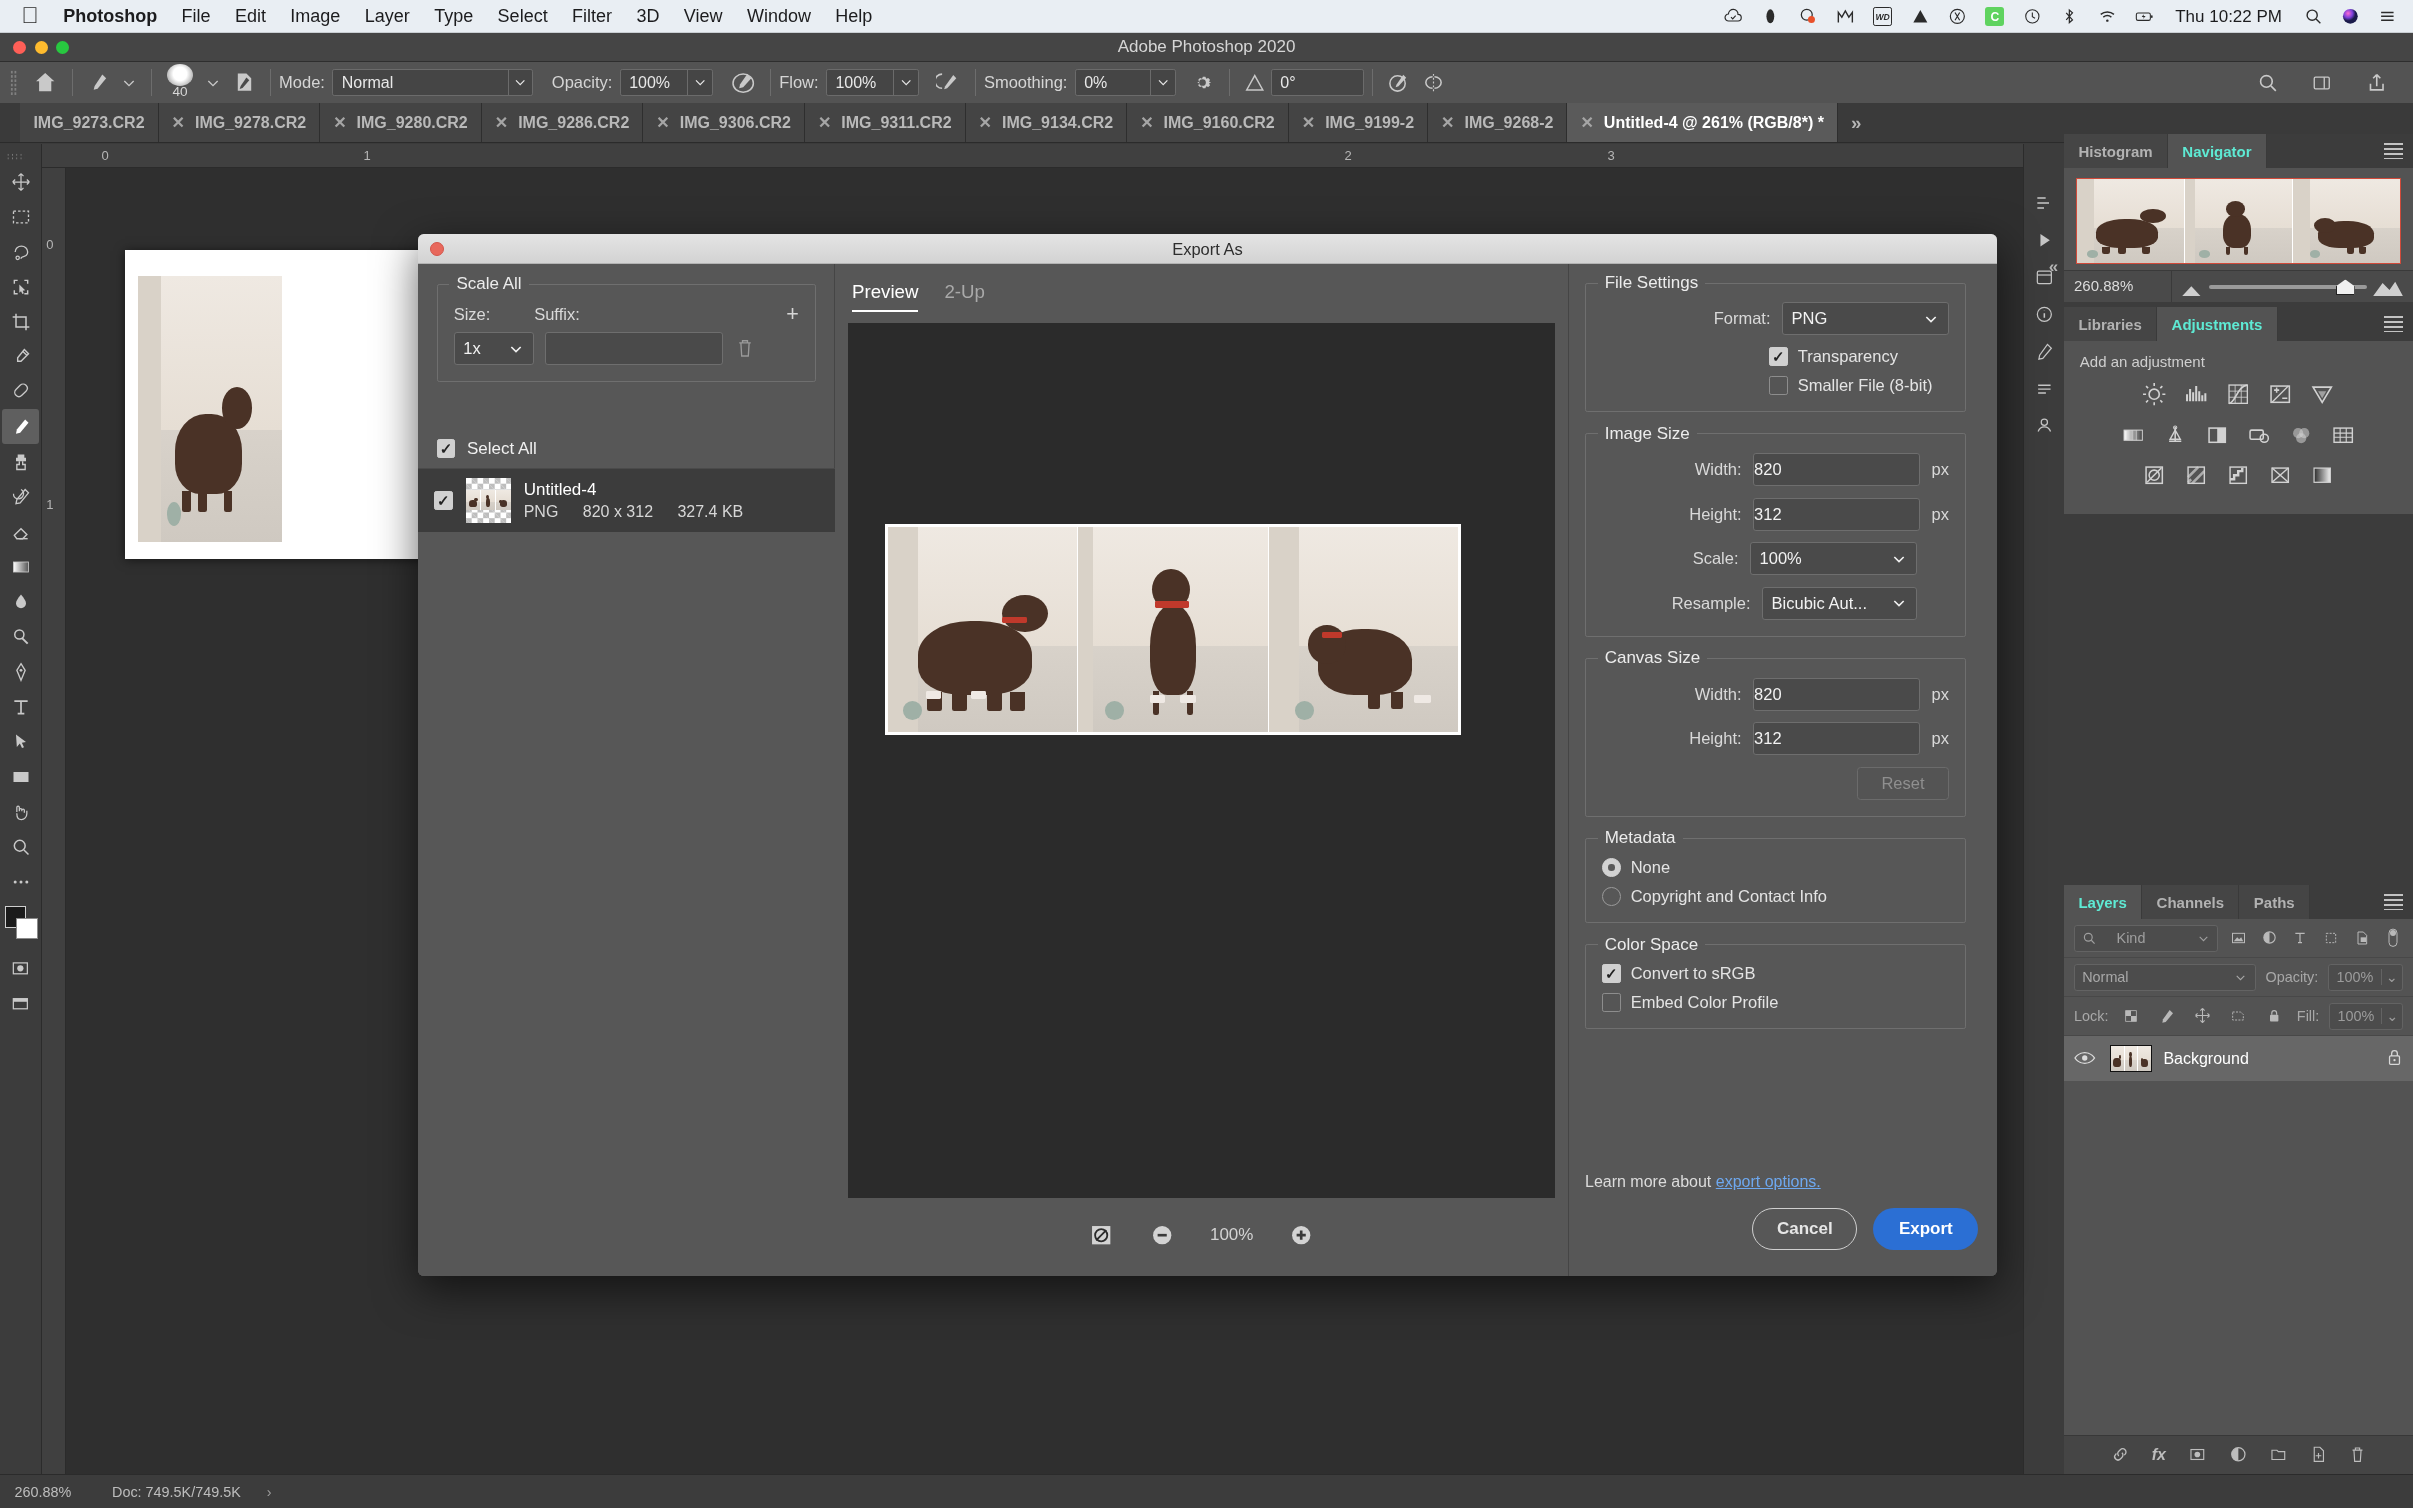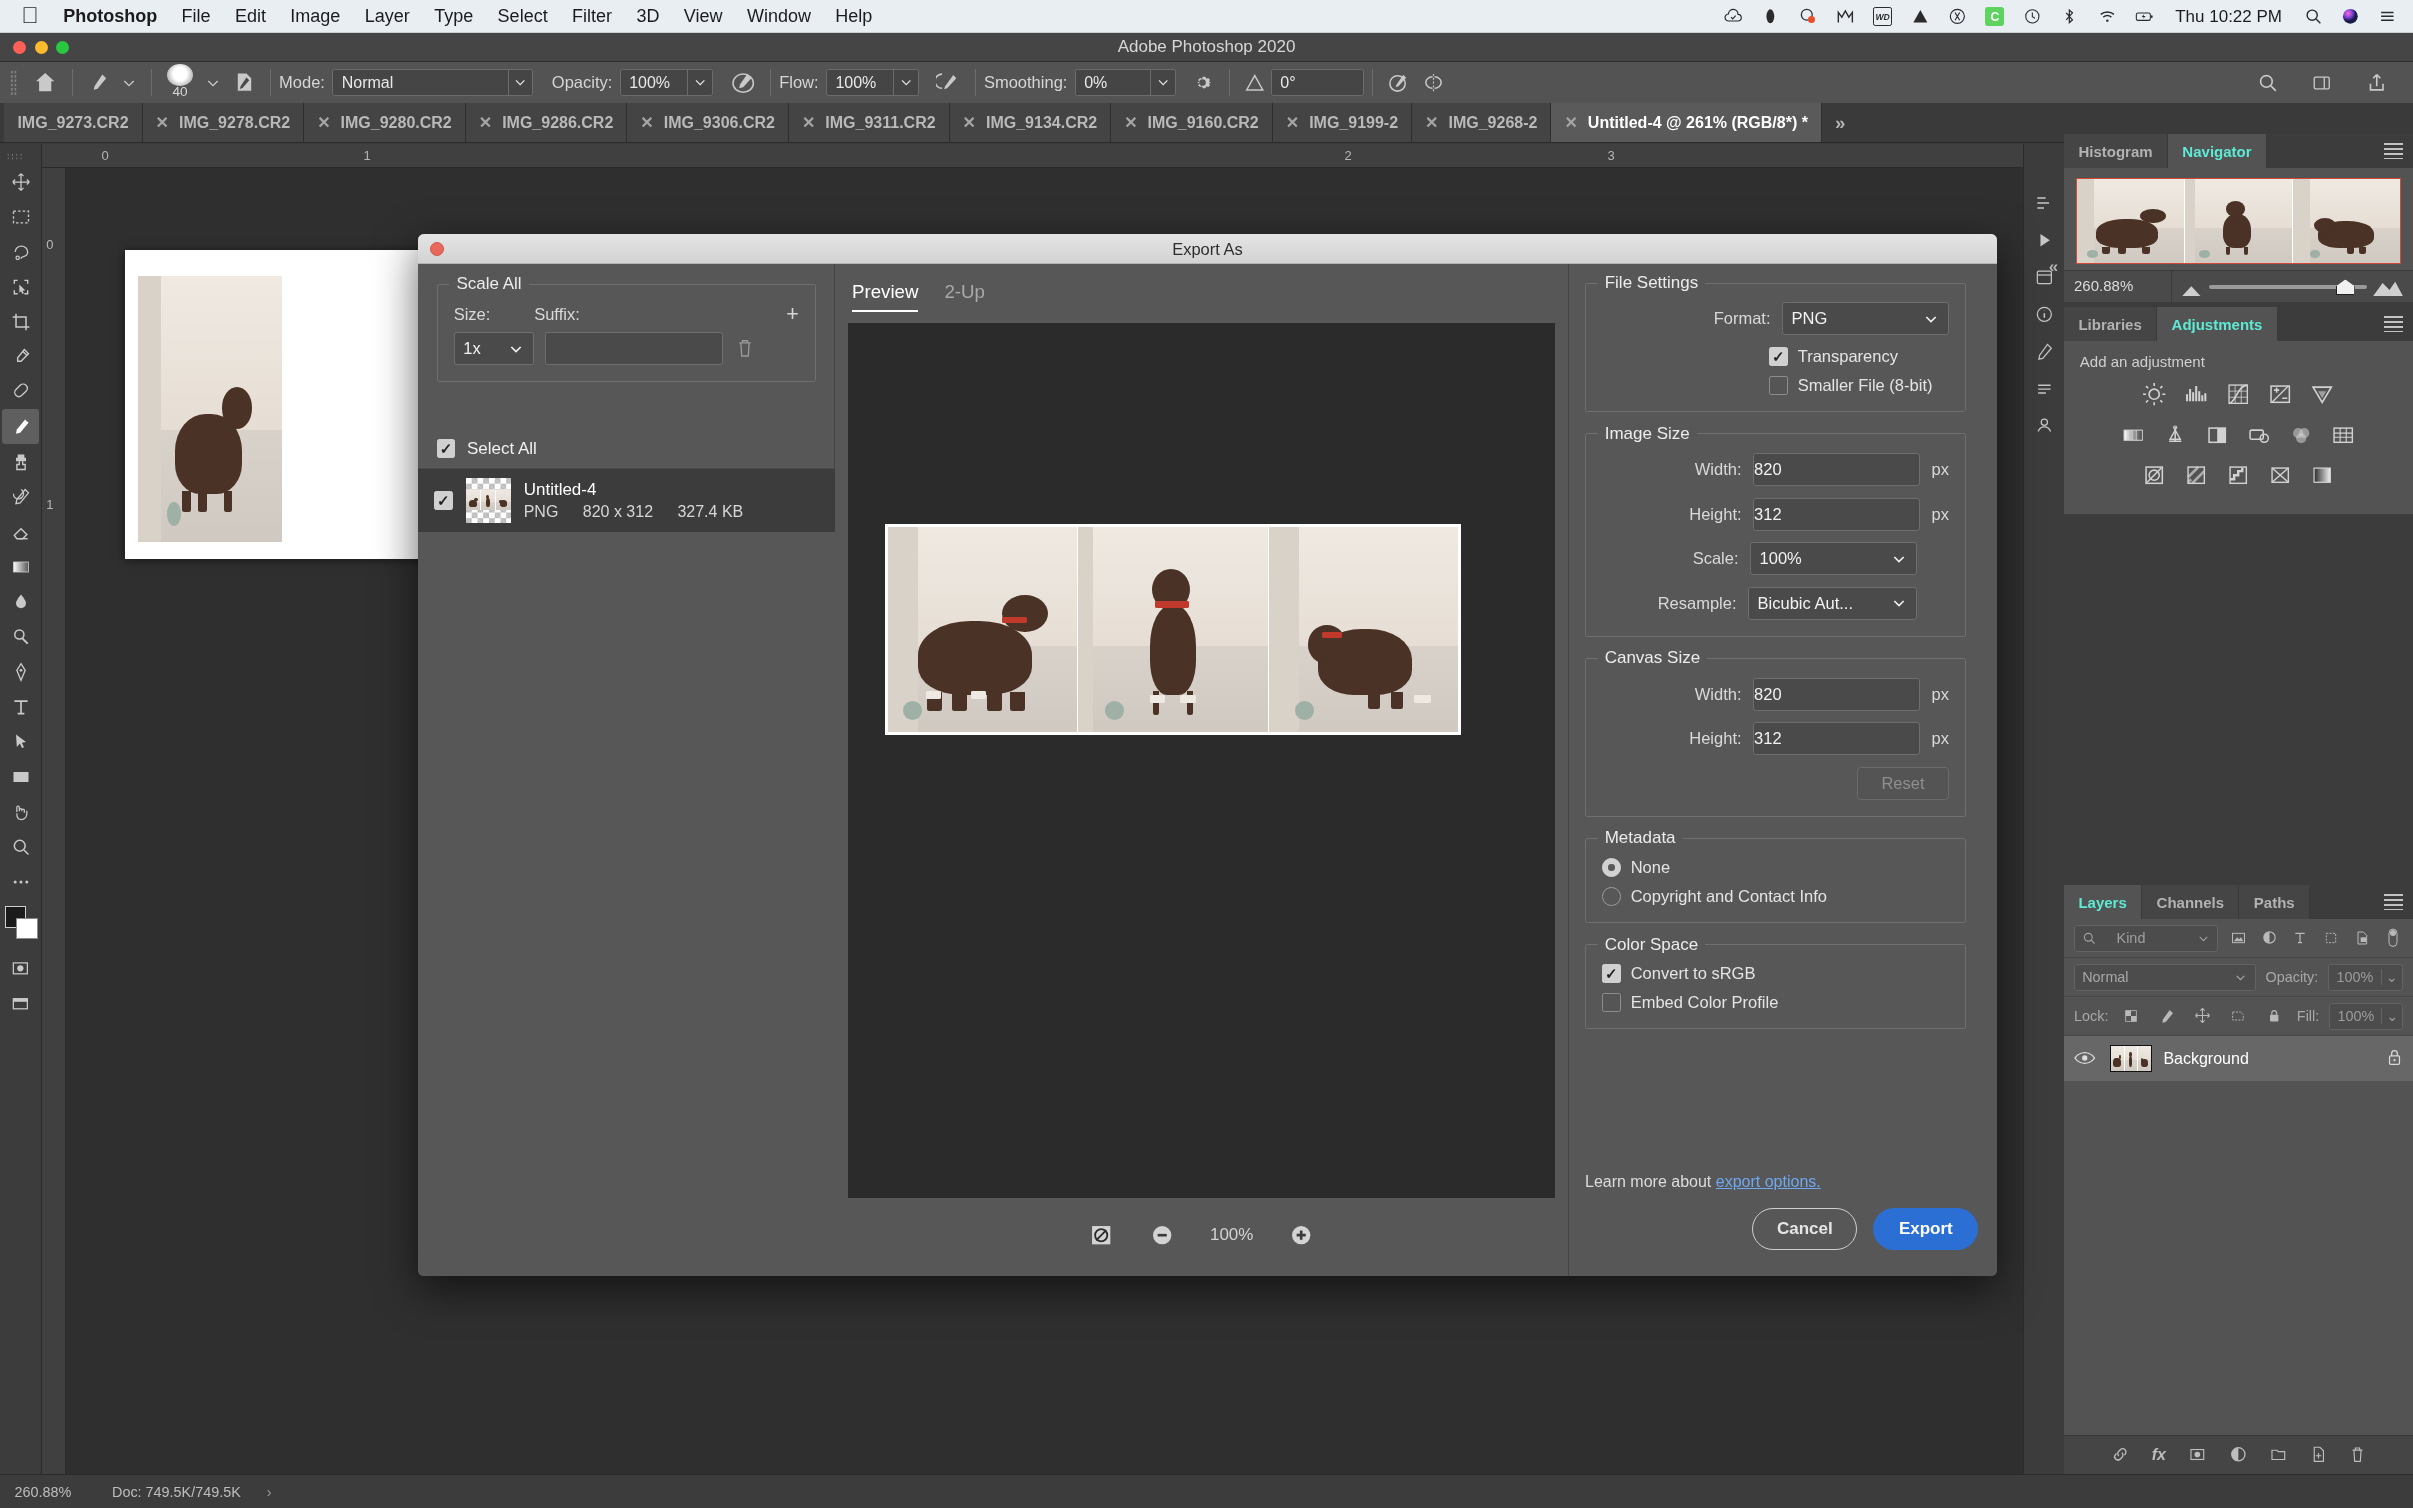--- a/index.html
+++ b/index.html
@@ -60,20 +60,21 @@
   .brushsize .dot{ width:26px;height:21.5px;border-radius:50%;
     background:radial-gradient(circle at 50% 45%, #ffffff 38%, #cfcfcf 62%, #7d7d7d 100%); }
   .brushsize .num{ color:#d7d7d7;font-size:13.6px; margin-top:-1.4px;}
   .opt-right{ margin-left:auto; display:flex; align-items:center; gap:21.5px; padding-right:20px;}
 
   
   .tabbar{
     position:absolute; left:0; top:103px; width:2413px; height:40px;
     background:#3a3a3a; display:flex; align-items:stretch;
     border-bottom:0.7px solid #2b2b2b;
+    padding-left:16px;
   }
   .tab{
     display:flex; align-items:center; gap:10px; padding:0 13px;
     background:#444444; border-right:0.7px solid #2e2e2e;
     color:#b9b9b9; font-size:16px; white-space:nowrap; font-weight:bold;
   }
   .tab .x{ color:#a5a5a5; font-size:16px; }
   .tab.active{ background:#5a5a5a; color:#ffffff; }
   .tab.clipped{ margin-left:-32px; }
   .tabchev{ display:flex;align-items:center; padding:0 13px; color:#b5b5b5; font-size:18.7px; font-weight:bold;}
@@ -1344,21 +1345,21 @@
               <span class="flabel">Scale:</span>
               <div class="sel" style="width:167px">
                 <span>100%</span>
                 <svg width="16" height="16" viewBox="0 0 24 24">
                     <path d="M5 9l7 7 7-7" fill="none" stroke="currentColor" stroke-width="2.4"></path>
                   </svg>
               </div>
             </div>
             <div class="frow" style="justify-content:flex-end;padding-right:32px;margin-bottom:0">
               <span class="flabel">Resample:</span>
-              <div class="sel" style="width:169px">
+              <div class="sel" style="width:155px">
                 <span>Bicubic Aut...</span>
                 <svg width="16" height="16" viewBox="0 0 24 24">
                     <path d="M5 9l7 7 7-7" fill="none" stroke="currentColor" stroke-width="2.4"></path>
                   </svg>
               </div>
             </div>
           </div>
 
           <div class="group grp-gap">
             <span class="gt">Canvas Size</span>

